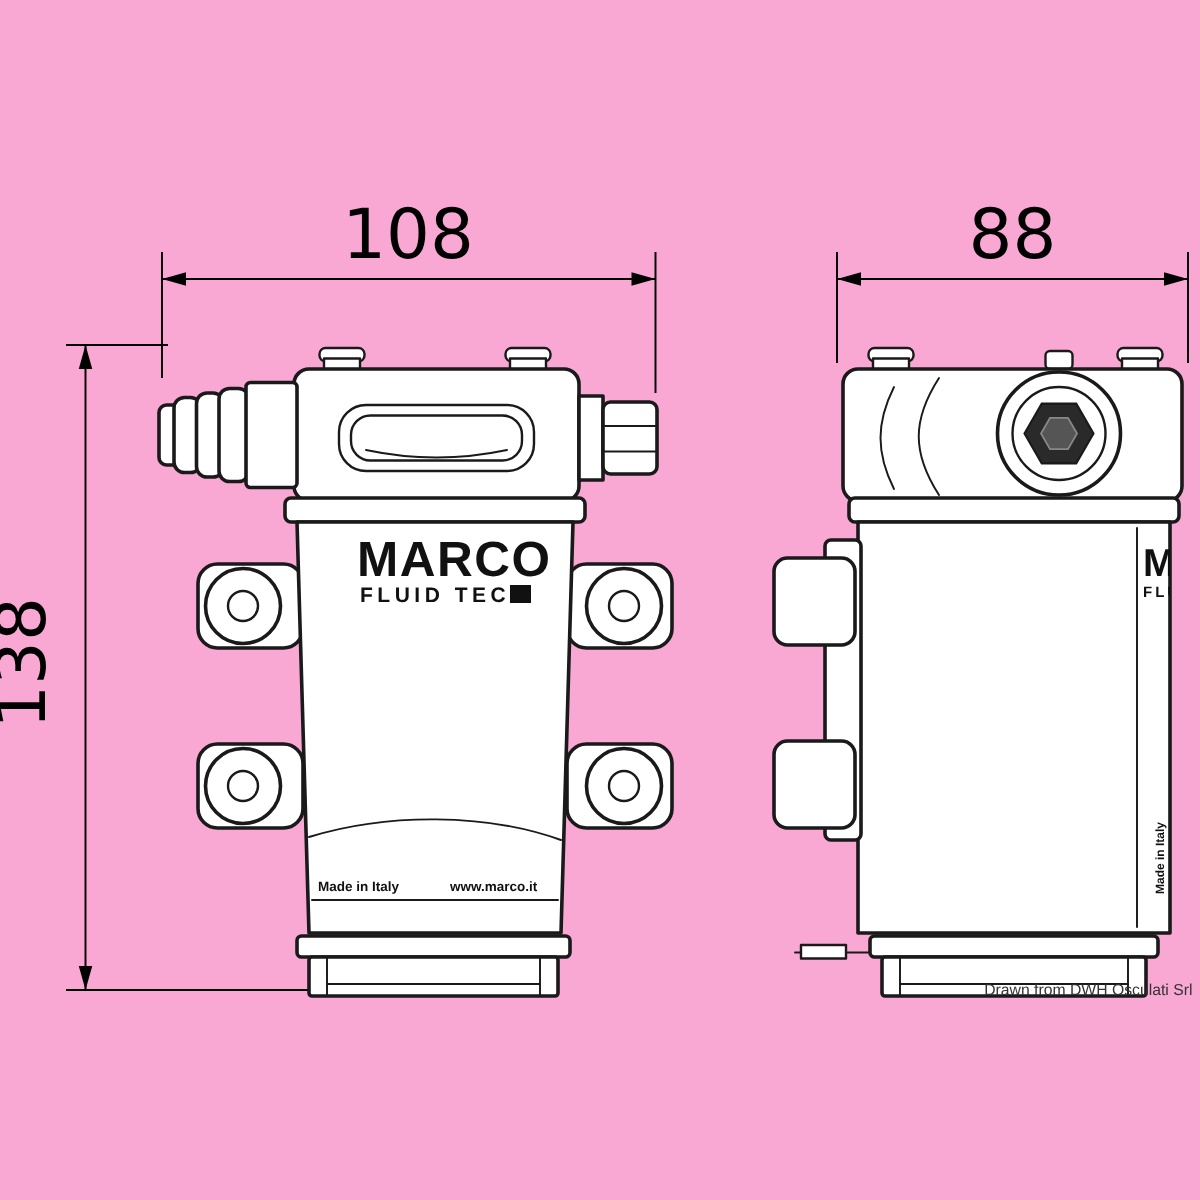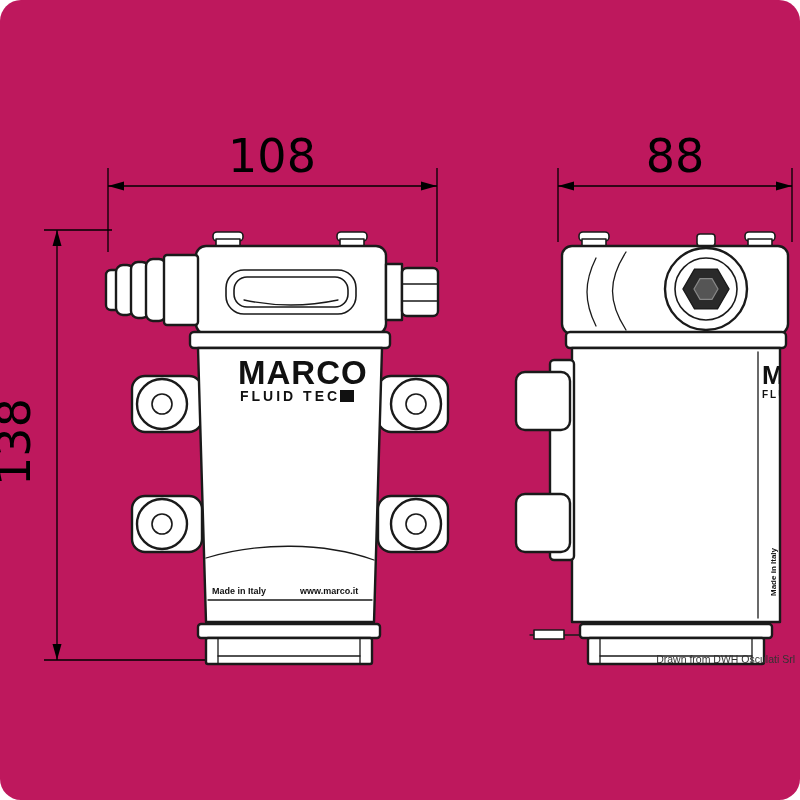--- a/index.html
+++ b/index.html
@@ -1,16 +1,16 @@
 <!DOCTYPE html>
 <html><head>
 <meta charset="utf-8">
 <style>
   html,body{margin:0;padding:0;background:#fff;}
-  .canvas{width:800px;height:800px;background:#be185d;position:relative;font-family:"DejaVu Sans","Liberation Sans",sans-serif;border-radius:21px;}
+  .canvas{width:800px;height:800px;background:#f9a8d4;position:relative;font-family:"DejaVu Sans","Liberation Sans",sans-serif;}
   svg{display:block;}
   .ol{fill:#fff;stroke:#1a1a1a;stroke-width:2.4;stroke-linejoin:round;stroke-linecap:round;}
   .ol2{fill:#fff;stroke:#1a1a1a;stroke-width:1.6;stroke-linejoin:round;stroke-linecap:round;}
   .thin{fill:none;stroke:#1a1a1a;stroke-width:1.3;stroke-linecap:round;}
   .dark{fill:#2a2a2a;stroke:#1a1a1a;stroke-width:1.4;}
   .dim{stroke:#000;stroke-width:1.3;fill:none;}
   .arrow{fill:#000;stroke:none;}
   .dimnum{font-family:"DejaVu Sans",sans-serif;font-size:46px;fill:#000;}
   .brand{font-family:"Liberation Sans",sans-serif;font-weight:900;fill:#111;}
   .tiny{font-family:"Liberation Sans",sans-serif;font-weight:700;fill:#111;}

